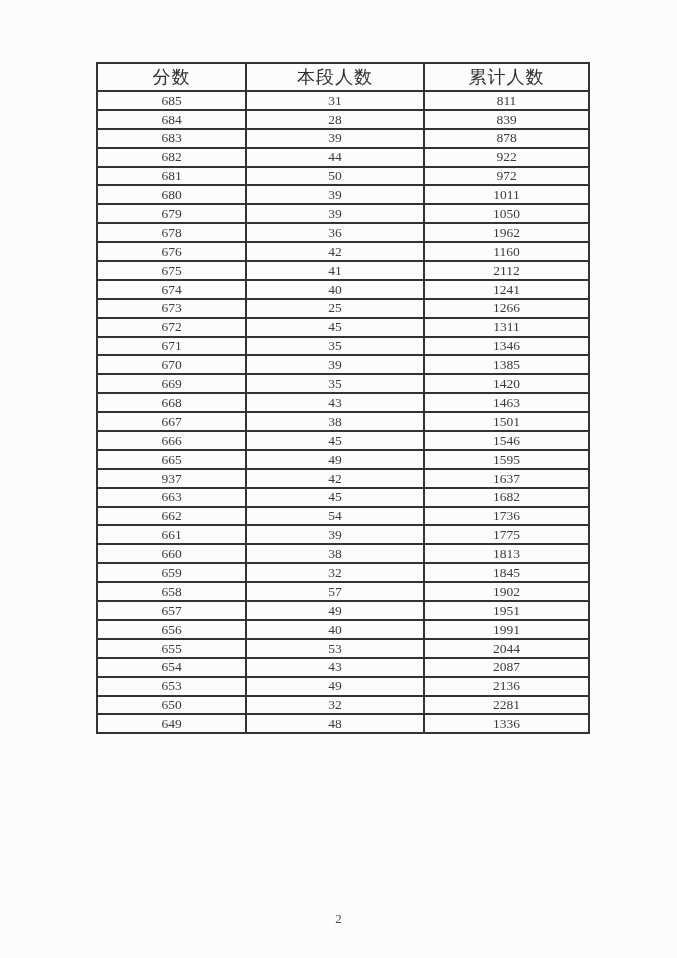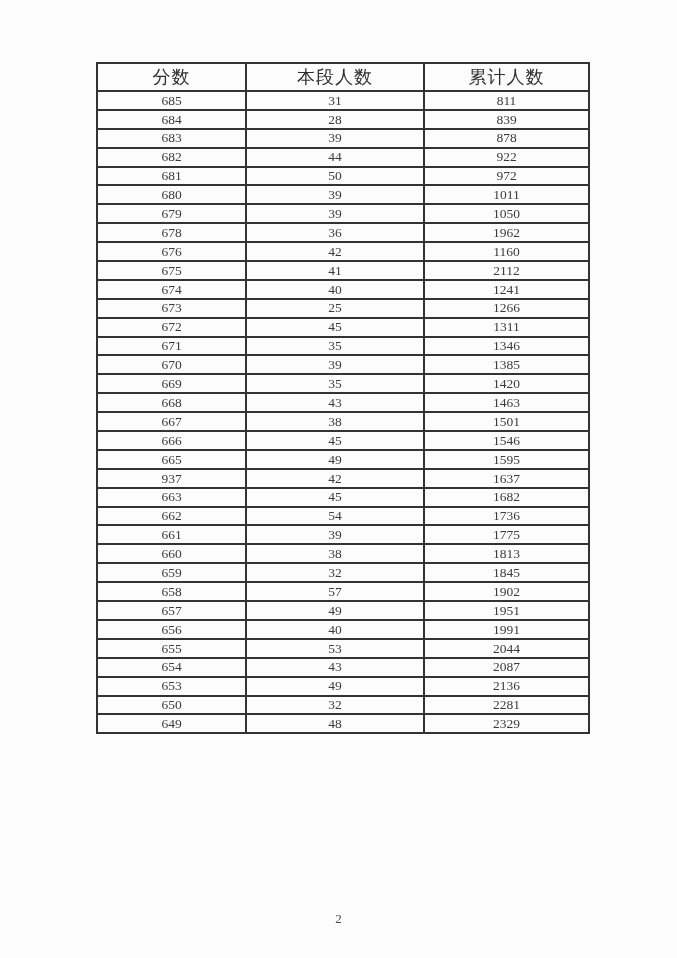--- a/index.html
+++ b/index.html
@@ -238,20 +238,20 @@
           <td>2136</td>
         </tr>
         <tr>
           <td>650</td>
           <td>32</td>
           <td>2281</td>
         </tr>
         <tr>
           <td>649</td>
           <td>48</td>
-          <td>2329</td>
+          <td>1336</td>
         </tr>
       </tbody>
   </table>
 
   <div class="page-number">2</div>
 
 </div>
 
 </body></html>

